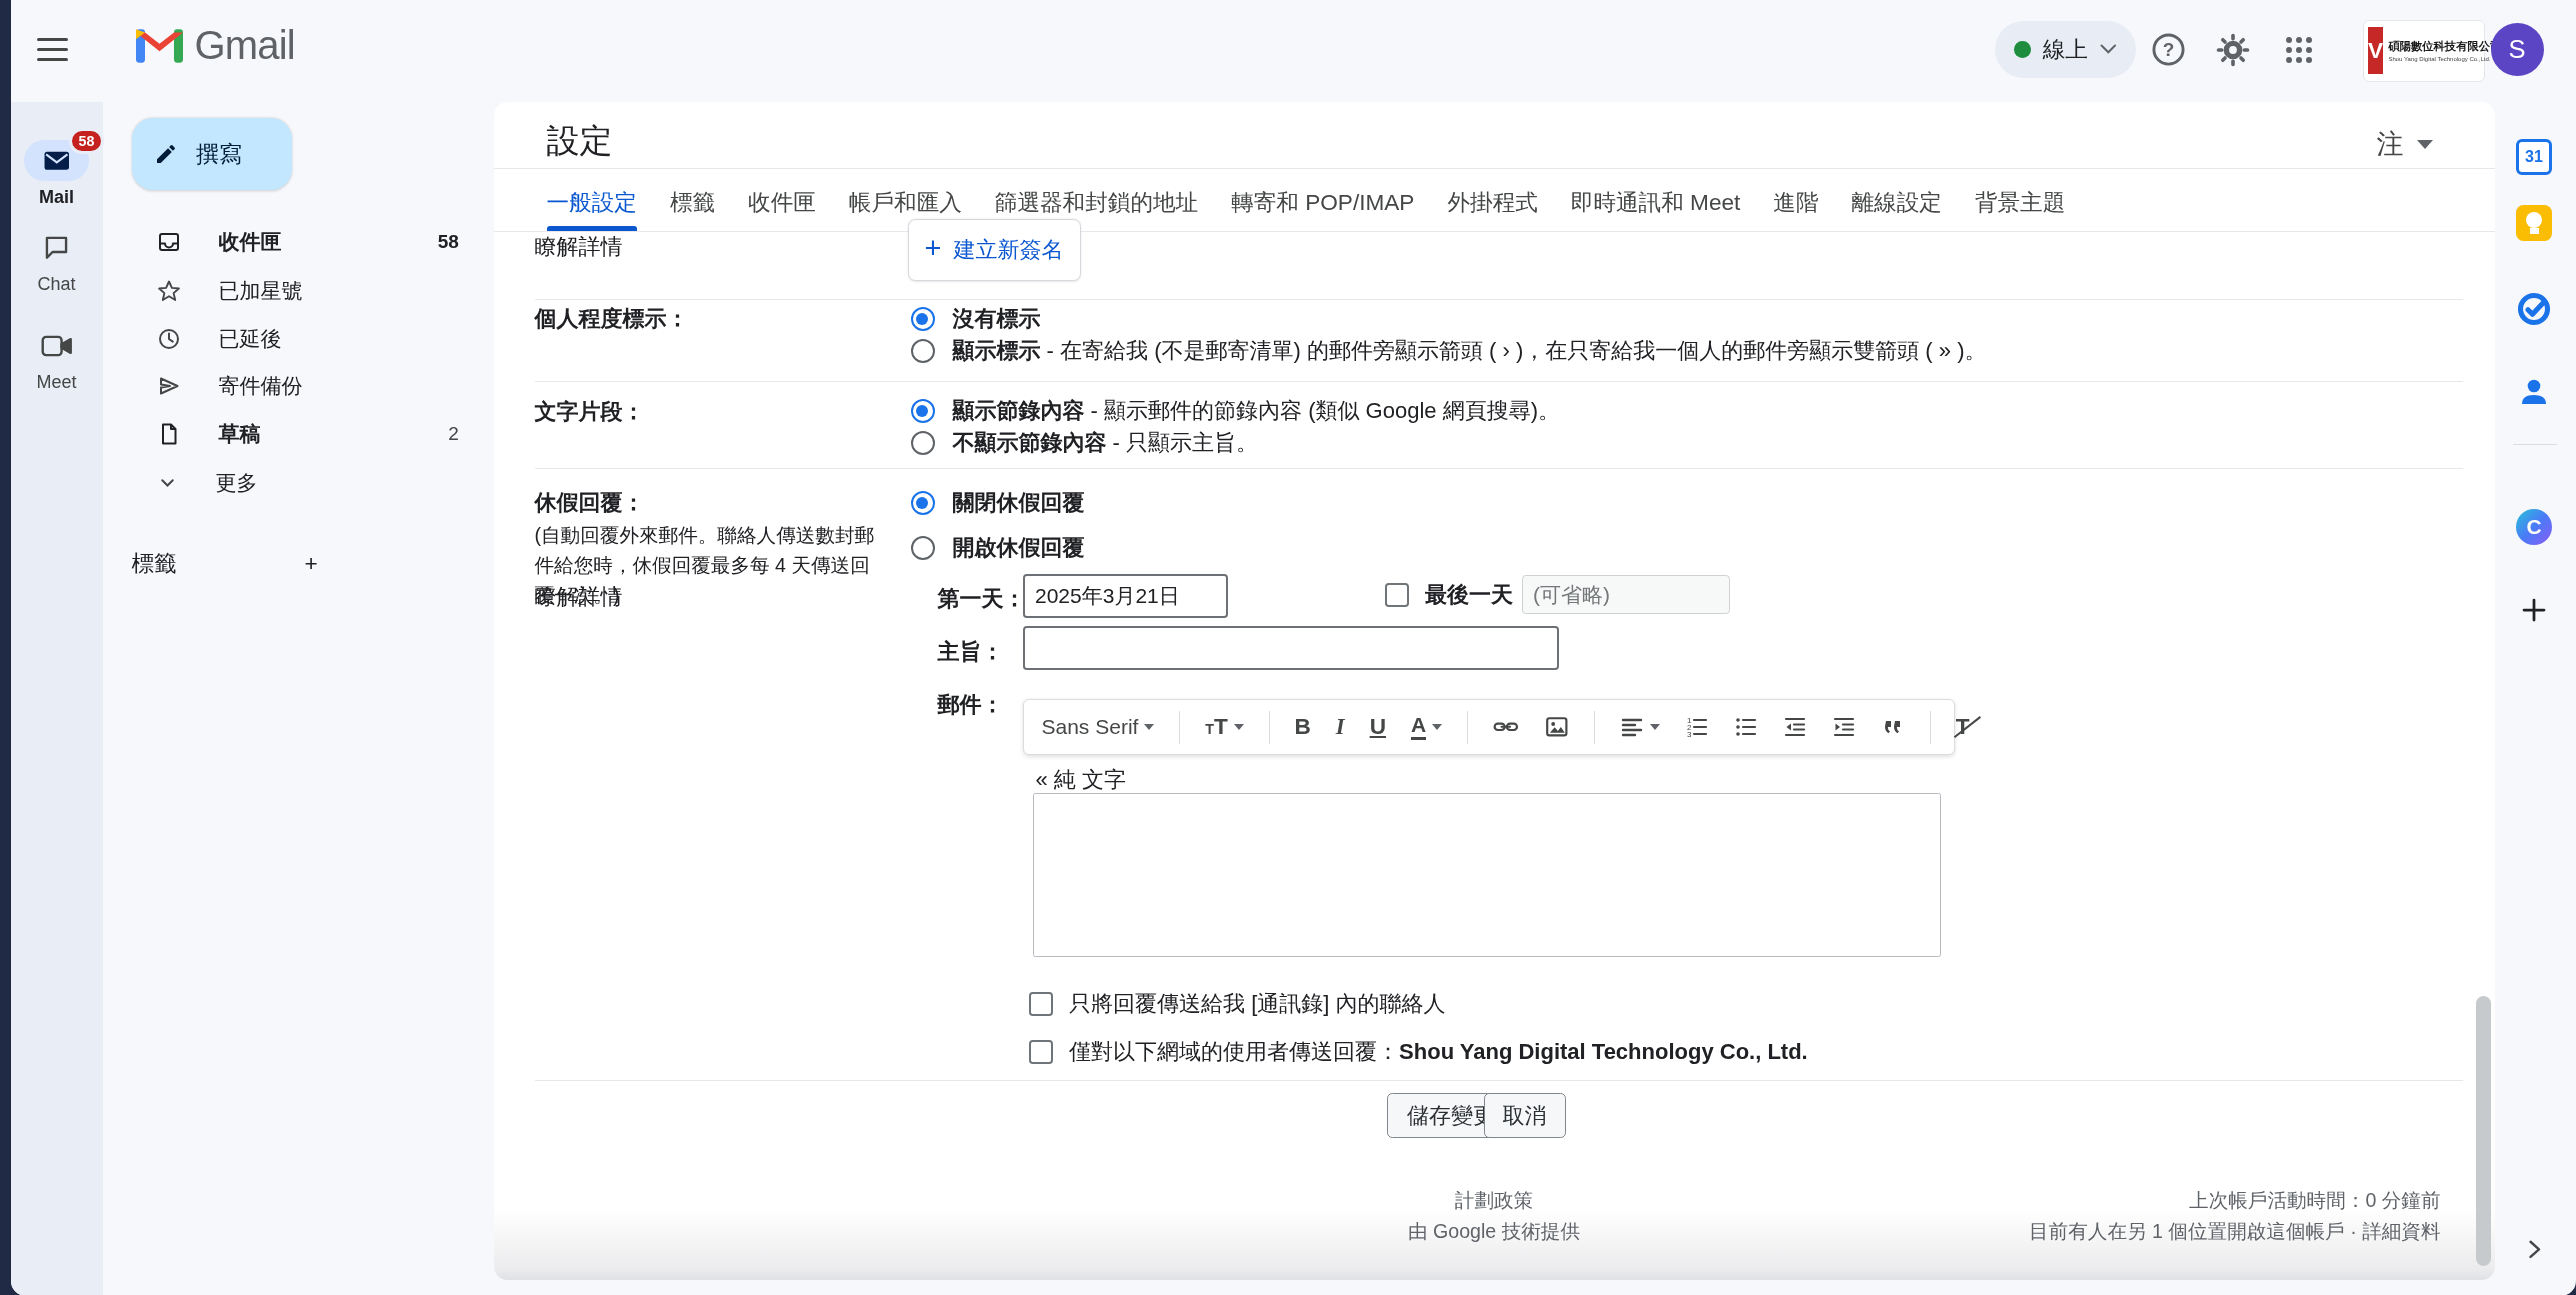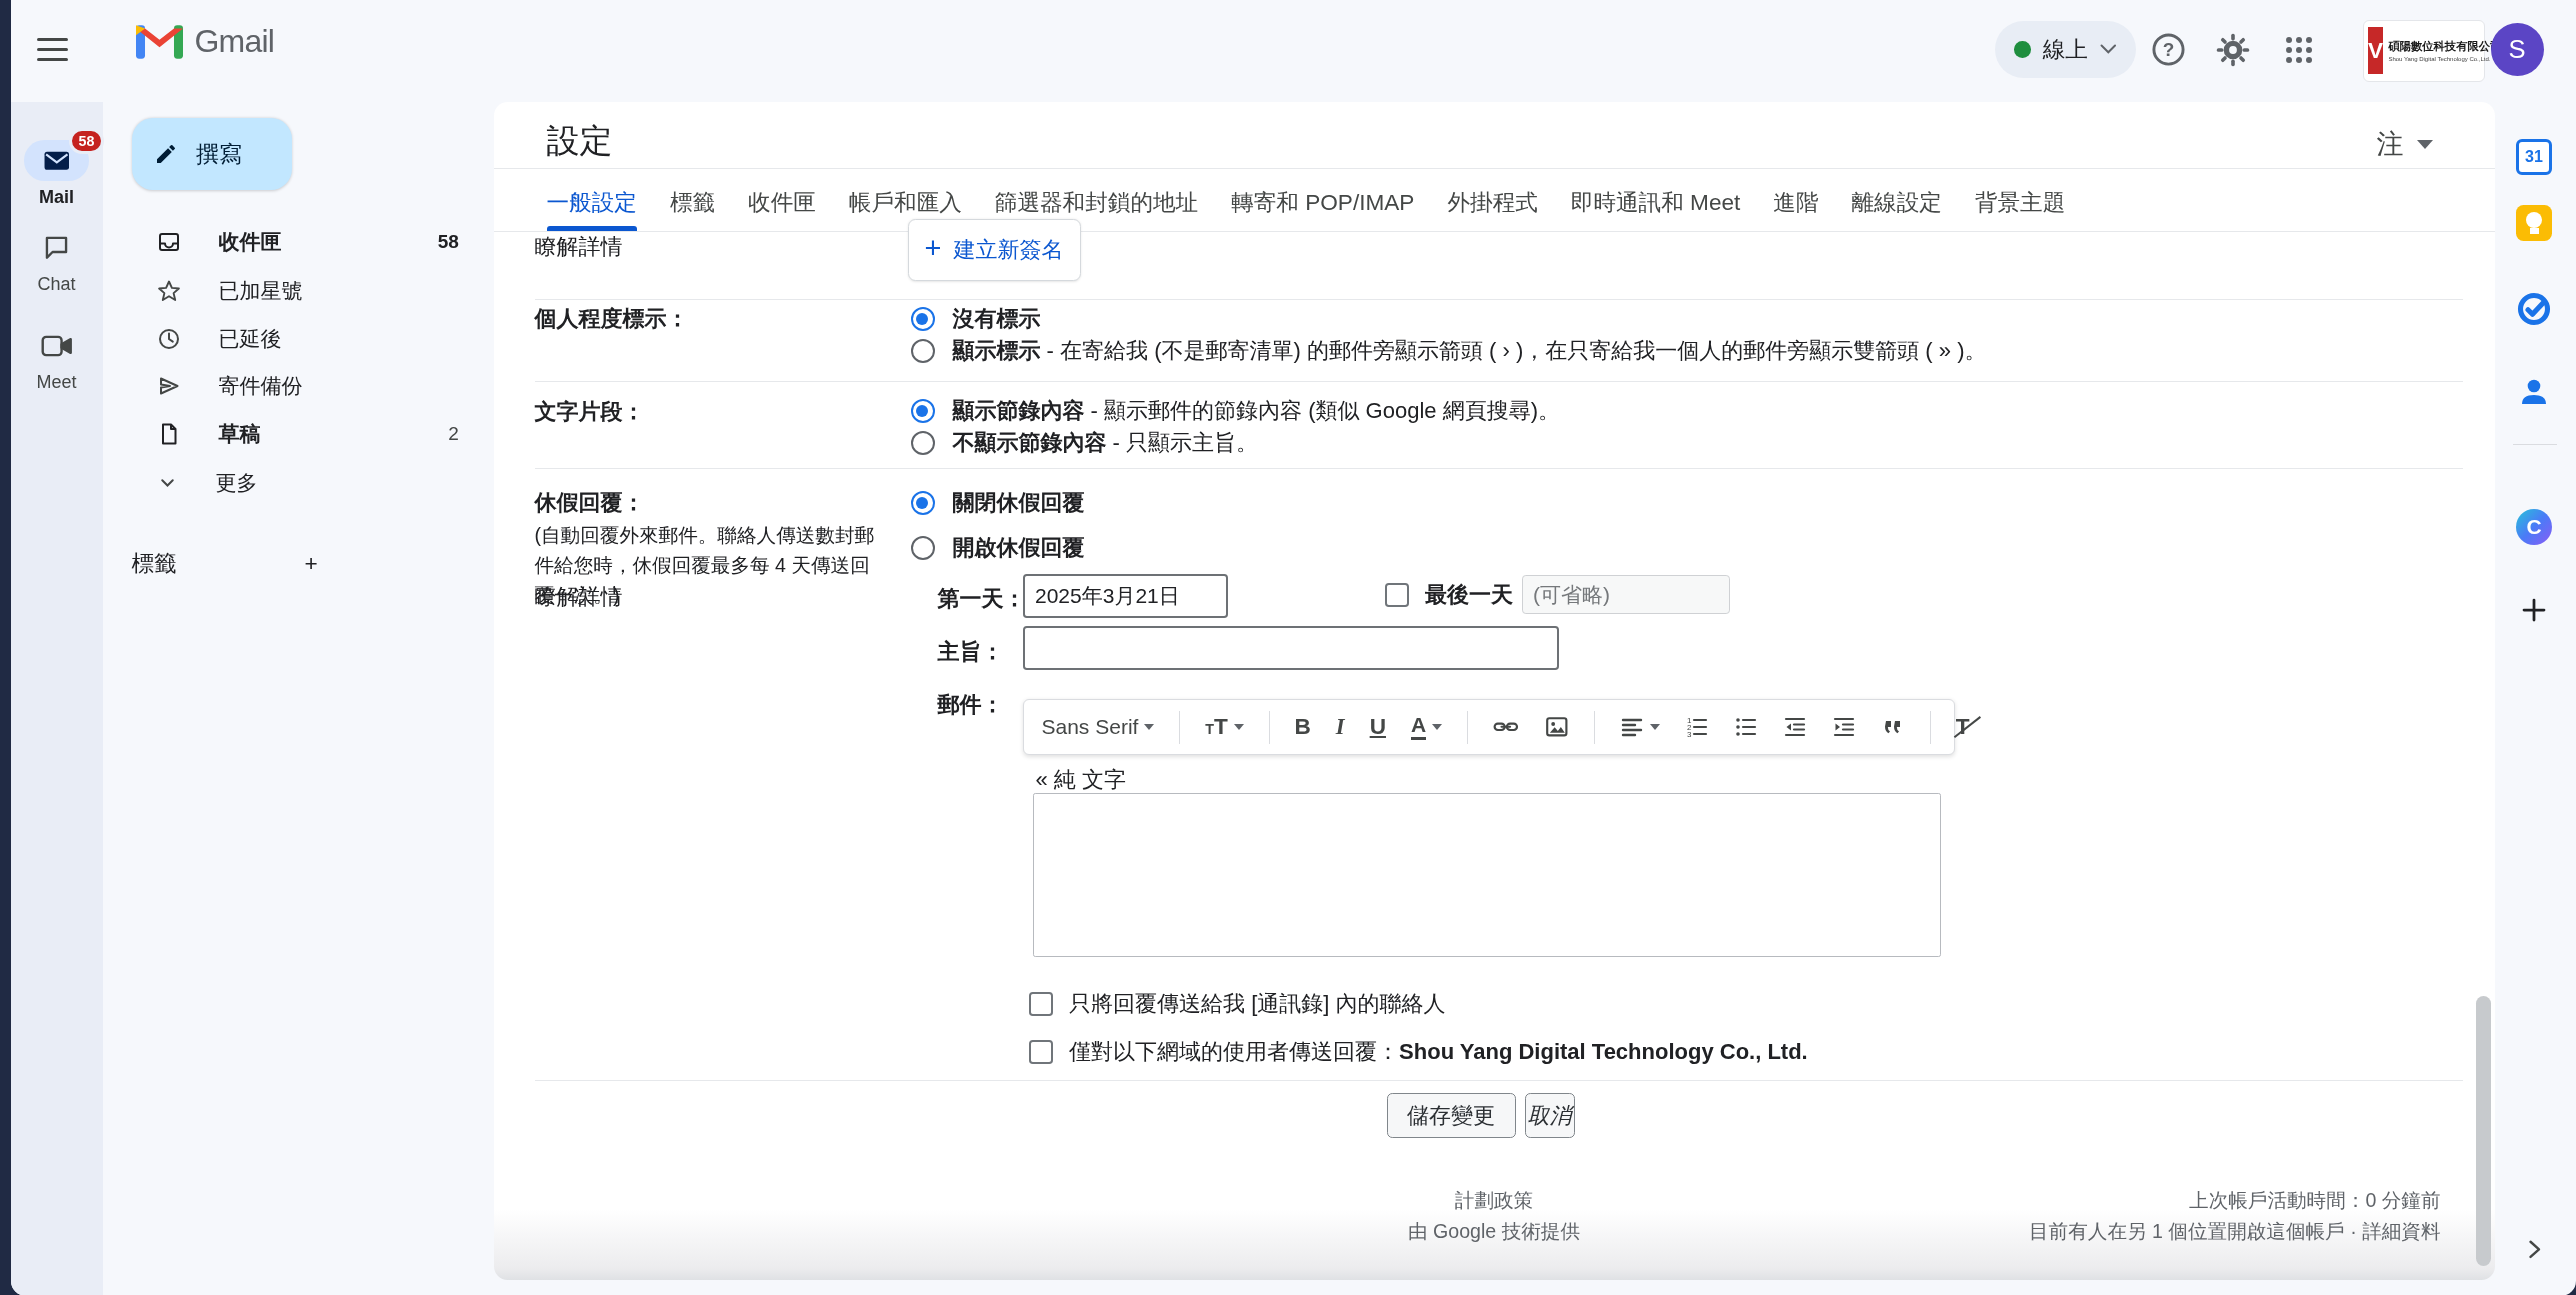--- a/index.html
+++ b/index.html
@@ -8,21 +8,21 @@
   .abs { position:absolute; }
   .app { position:absolute; left:10.5px; top:0; width:2565px; height:1296px;
     background:#f6f8fc; border-radius:0 0 15px 15px; overflow:hidden; }
   .ic { display:inline-flex; align-items:center; justify-content:center; }
 
   
   .hamburger { left:23px; top:33px; width:38px; height:33px; display:flex; flex-direction:column;
     justify-content:space-between; padding:4.5px 3.8px; cursor:pointer; }
   .hamburger div { height:3.4px; background:#444746; border-radius:1.5px; }
   .gmail-logo { left:125px; top:22.6px; display:flex; align-items:center; gap:12px; }
-  .gmail-word { font-size:32px; color:#5f6368; letter-spacing:-0.8px; }
+  .gmail-word { font-size:40px; color:#5f6368; letter-spacing:-0.8px; }
   .searchbar { left:483px; top:18px; width:1077px; height:65px; background:#e8edf5;
     border-radius:32px; display:flex; align-items:center; padding:0 25.6px; gap:19.6px; }
   .searchbar input { flex:1; border:none; outline:none; background:transparent;
     font-size:23px; color:#202124; font-family:inherit; }
   .searchbar input::placeholder { color:#5f6368; }
   .online-pill { left:1984px; top:21px; height:57px; padding:0 19.6px; background:#e8edf5;
     border-radius:29px; display:flex; align-items:center; gap:12px; cursor:pointer; }
   .online-dot { width:16.6px; height:16.6px; border-radius:50%; background:#1e8e3e; }
   .online-txt { font-size:22.6px; color:#202124; }
   .tb-icon { width:63px; height:63px; border-radius:50%; cursor:pointer; }
@@ -523,21 +523,21 @@
       <span class="opt-text">只將回覆傳送給我 [通訊錄] 內的聯絡人</span>
     </div>
     <div class="chk-row" style="left:535px; top:935px;">
       <span class="checkbox"></span>
       <span class="opt-text"><span>僅對以下網域的使用者傳送回覆：</span><span class="opt-bold">Shou Yang Digital Technology Co., Ltd.</span></span>
     </div>
 
     <div class="abs row-div" style="top:978px;"></div>
 
     <button class="abs action-btn" style="left:893px; top:991px; padding:0 19.6px;">儲存變更</button>
-    <button class="abs action-btn" style="left:1031px; top:991px; padding:0 2px;font-style:italic;">取消</button>
+    <button class="abs action-btn" style="left:990px; top:991px; padding:0 18px;">取消</button>
 
     <div class="abs footer-center" style="top:1085px;">
       <span class="link" style="color:#5f6368;">計劃政策</span>
     </div>
     <div class="abs footer-center" style="top:1116px;">由 Google 技術提供</div>
     <div class="abs footer-right" style="top:1085px;">上次帳戶活動時間：0 分鐘前</div>
     <div class="abs footer-right" style="top:1116px;">
       <span>目前有人在另 1 個位置開啟這個帳戶 ·</span>
       <span class="link" style="color:#5f6368;">詳細資料</span>
     </div>

